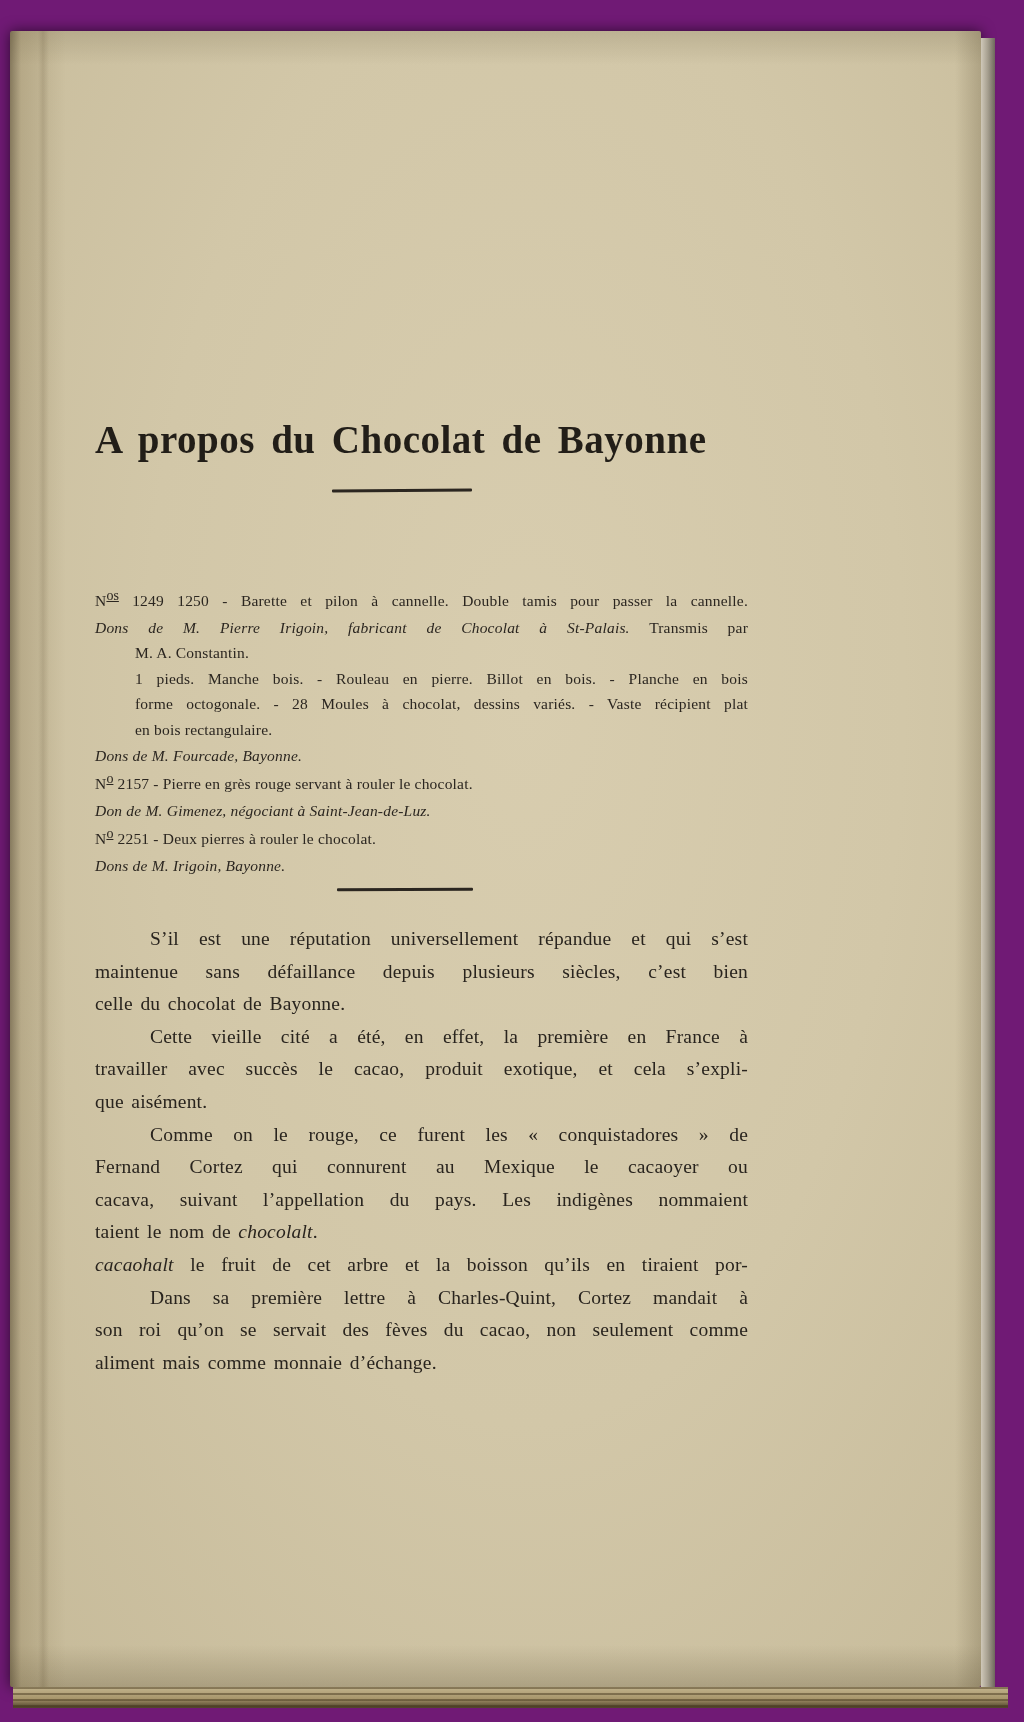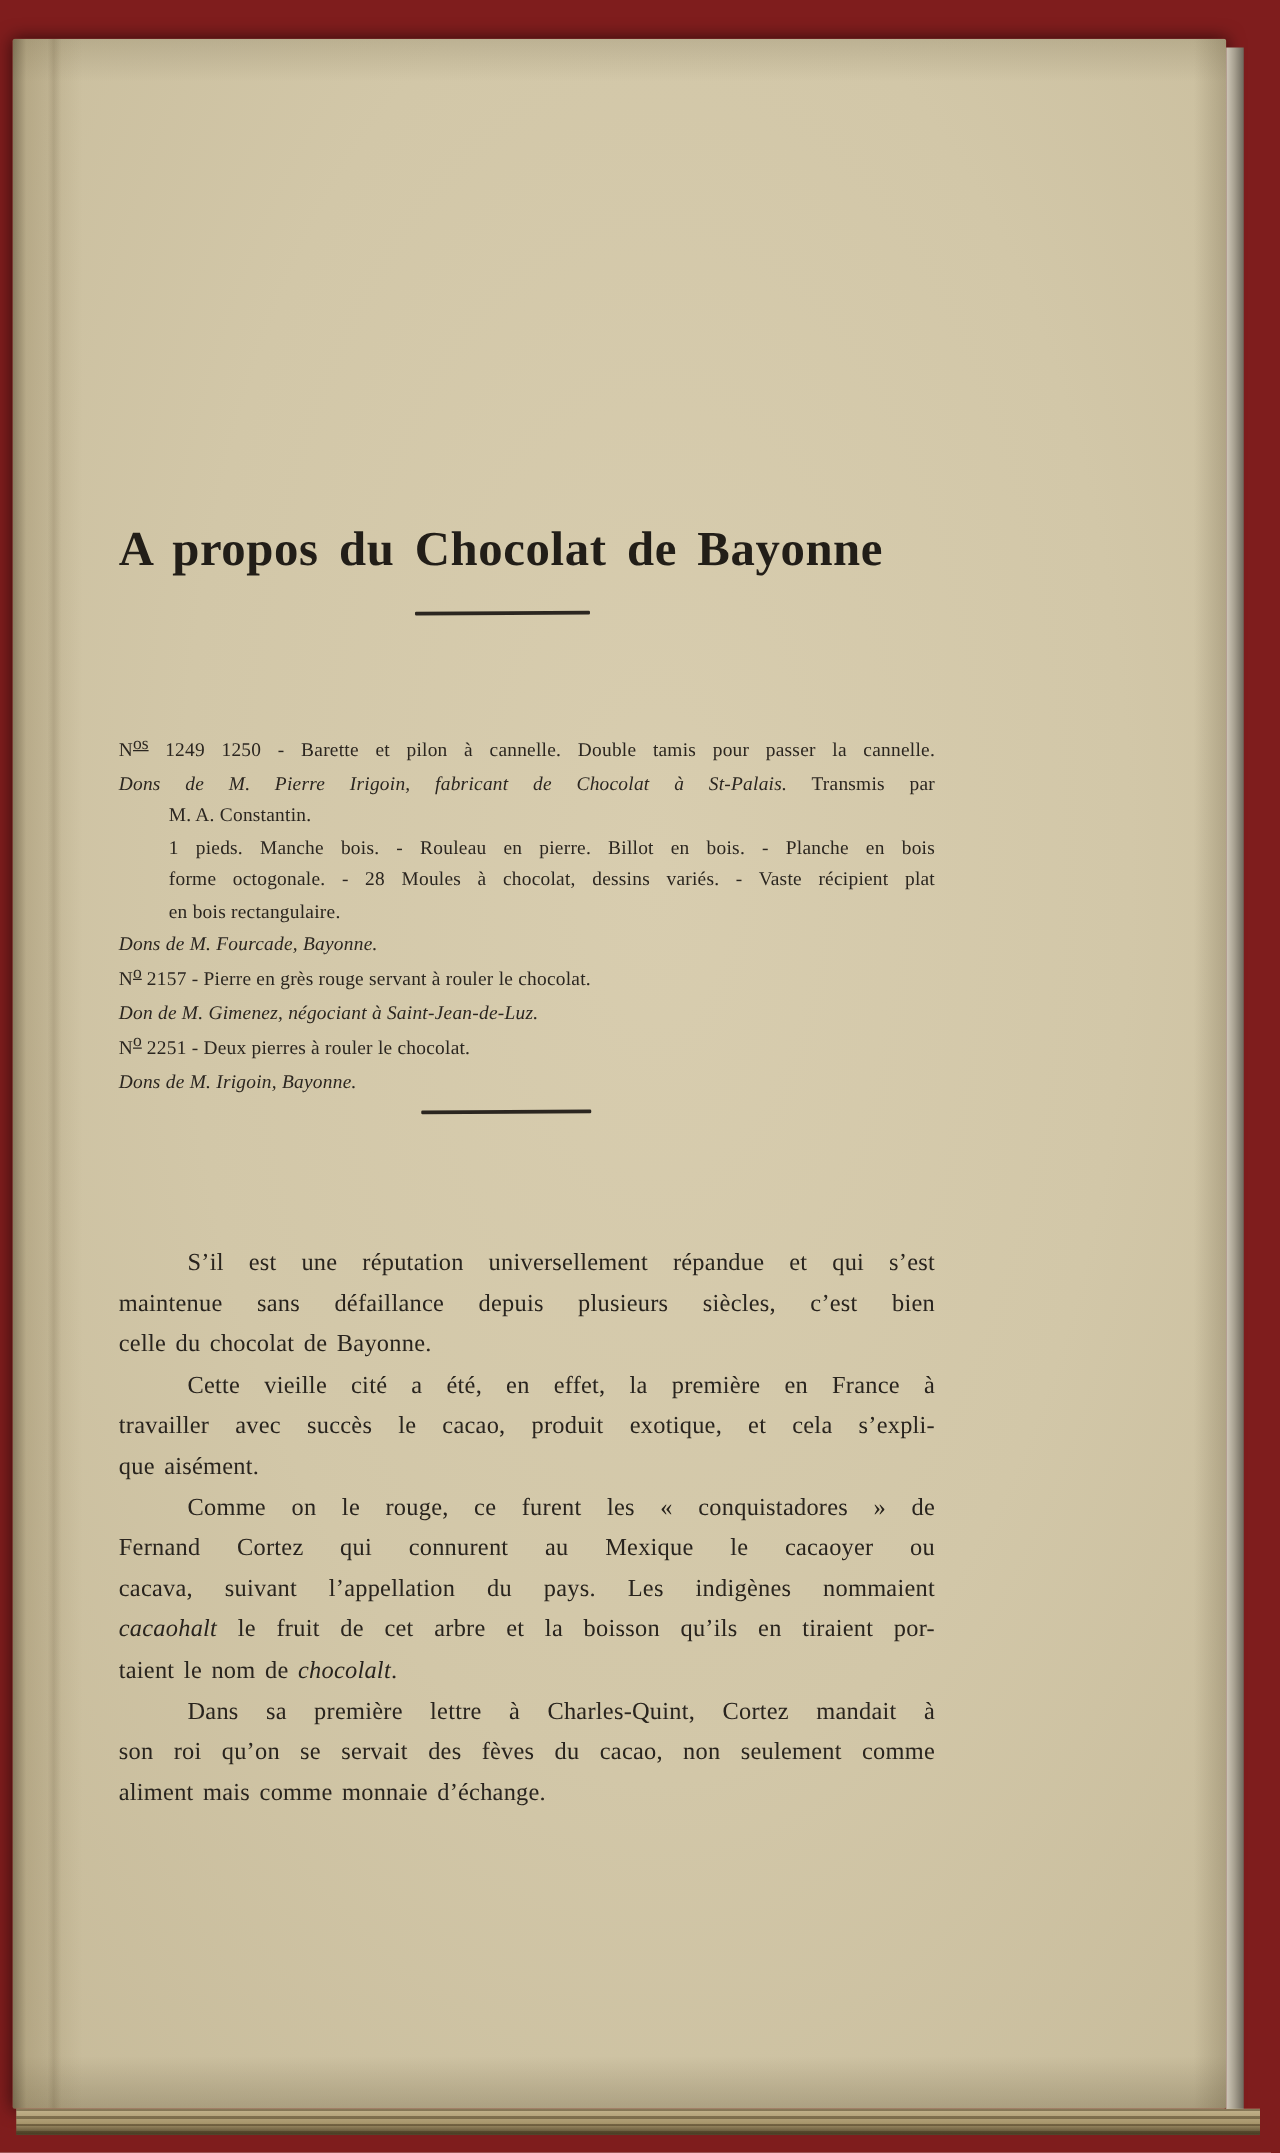--- a/index.html
+++ b/index.html
@@ -1,16 +1,16 @@
 <!DOCTYPE html>
 <html><head>
 <meta charset="utf-8">
 <style>
   html,body{margin:0;padding:0;}
-  .scan{position:relative;width:1024px;height:1722px;background:#7f1d1d;overflow:hidden;
+  .scan{position:relative;width:1024px;height:1722px;background:#701a75;overflow:hidden;
         font-family:"Liberation Serif","DejaVu Serif",serif;}
   .page{position:absolute;left:10px;top:31px;width:971px;height:1656px;border-radius:2px;
         background:
           linear-gradient(90deg, rgba(70,57,33,.52) 0px, rgba(134,117,80,.30) 11px, rgba(0,0,0,0) 56px),
           linear-gradient(90deg, rgba(0,0,0,0) 28px, rgba(80,65,40,.16) 33px, rgba(0,0,0,0) 39px),
           linear-gradient(270deg, rgba(96,84,56,.28) 0px, rgba(0,0,0,0) 26px),
           linear-gradient(0deg, rgba(96,84,56,.30) 0px, rgba(0,0,0,0) 42px),
           linear-gradient(180deg, rgba(110,99,70,.22) 0px, rgba(0,0,0,0) 34px),
           radial-gradient(ellipse at 53% 40%, #d8cdaf 0%, #d2c7a8 52%, #c6ba99 100%);
         box-shadow:0 0 14px rgba(0,0,0,.6);}
@@ -25,21 +25,21 @@
   .rule{position:absolute;height:3px;background:#2b2620;border-radius:1px;}
   .rule1{left:322px;top:458px;width:140px;transform:rotate(-.4deg);}
   .rule2{left:327px;top:857px;width:136px;transform:rotate(-.3deg);}
   .catalog{position:absolute;left:85px;top:557px;width:653px;font-size:15.5px;line-height:25.6px;
         color:#2b2620;letter-spacing:.2px;}
   .cat-line{white-space:normal;}
   .cat-line.entry{margin-left:0;margin-top:3px;}
   .cat-line:first-child{margin-top:0;}
   .cat-line.cont{margin-left:40px;}
   .cat-line.donor{}
-  .body-text{position:absolute;left:85px;top:964px;width:653px;font-size:19.5px;line-height:32.6px;
+  .body-text{position:absolute;left:85px;top:892px;width:653px;font-size:19.5px;line-height:32.6px;
         color:#29241e;letter-spacing:.2px;word-spacing:2.5px;}
   .just{text-align:justify;text-align-last:justify;}
   .b-line.ind{text-indent:55px;}
   .seg-i{font-style:italic;}
   .seg-sup{font-size:14px;position:relative;top:-6px;text-decoration:underline;letter-spacing:0;}
   .seg-r{}
 </style>
 </head>
 <body>
 
@@ -69,22 +69,22 @@
         </div>
         <div class="body-par">
           <div class="b-line just ind"><span class="seg-r">Cette vieille cité a été, en effet, la première en France à</span></div>
           <div class="b-line just"><span class="seg-r">travailler avec succès le cacao, produit exotique, et cela s’expli-</span></div>
           <div class="b-line"><span class="seg-r">que aisément.</span></div>
         </div>
         <div class="body-par">
           <div class="b-line just ind"><span class="seg-r">Comme on le rouge, ce furent les « conquistadores » de</span></div>
           <div class="b-line just"><span class="seg-r">Fernand Cortez qui connurent au Mexique le cacaoyer ou</span></div>
           <div class="b-line just"><span class="seg-r">cacava, suivant l’appellation du pays. Les indigènes nommaient</span></div>
+          <div class="b-line"><span class="seg-r">taient le nom de </span><span class="seg-i">chocolalt</span><span class="seg-r">.</span></div>
           <div class="b-line just"><span class="seg-i">cacaohalt</span><span class="seg-r"> le fruit de cet arbre et la boisson qu’ils en tiraient por-</span></div>
-          <div class="b-line"><span class="seg-r">taient le nom de </span><span class="seg-i">chocolalt</span><span class="seg-r">.</span></div>
         </div>
         <div class="body-par">
           <div class="b-line just ind"><span class="seg-r">Dans sa première lettre à Charles-Quint, Cortez mandait à</span></div>
           <div class="b-line just"><span class="seg-r">son roi qu’on se servait des fèves du cacao, non seulement comme</span></div>
           <div class="b-line"><span class="seg-r">aliment mais comme monnaie d’échange.</span></div>
         </div>
       </div>
   </div>
   <div class="stack-right"></div>
   <div class="stack-bottom"></div>

